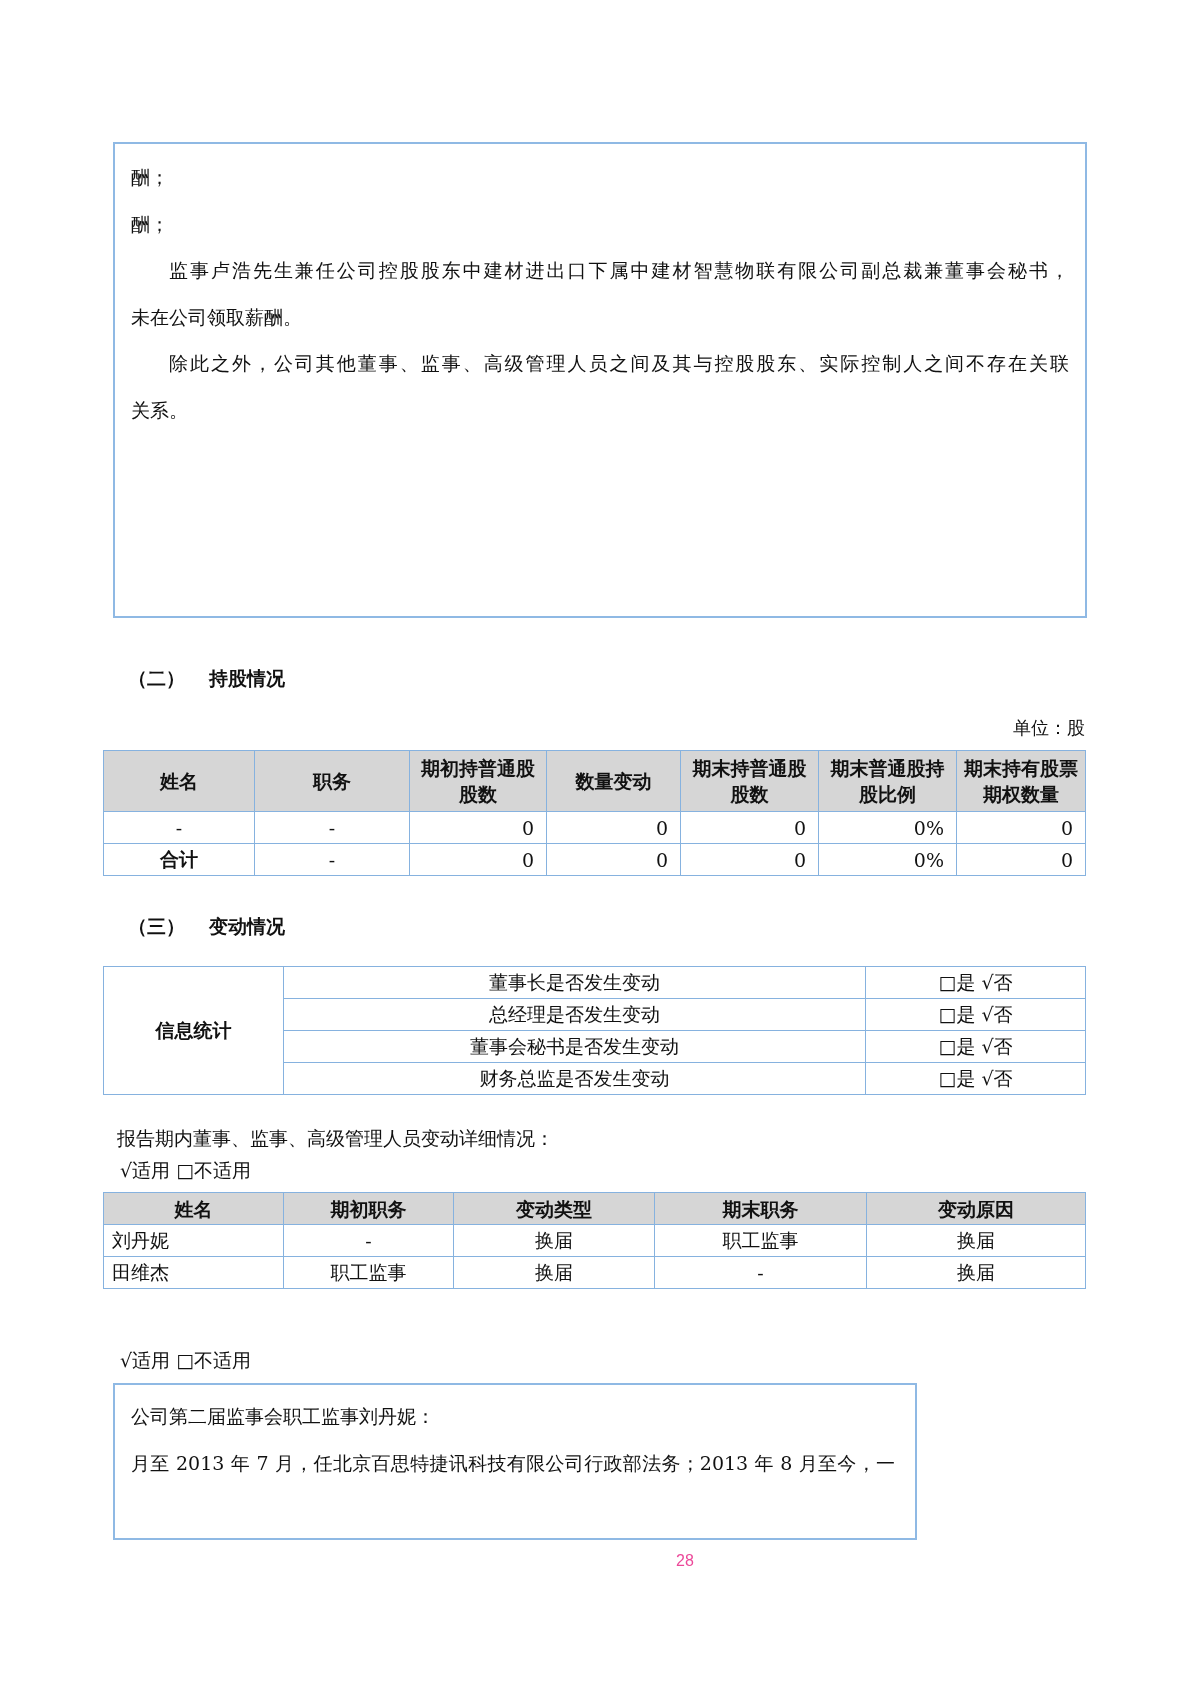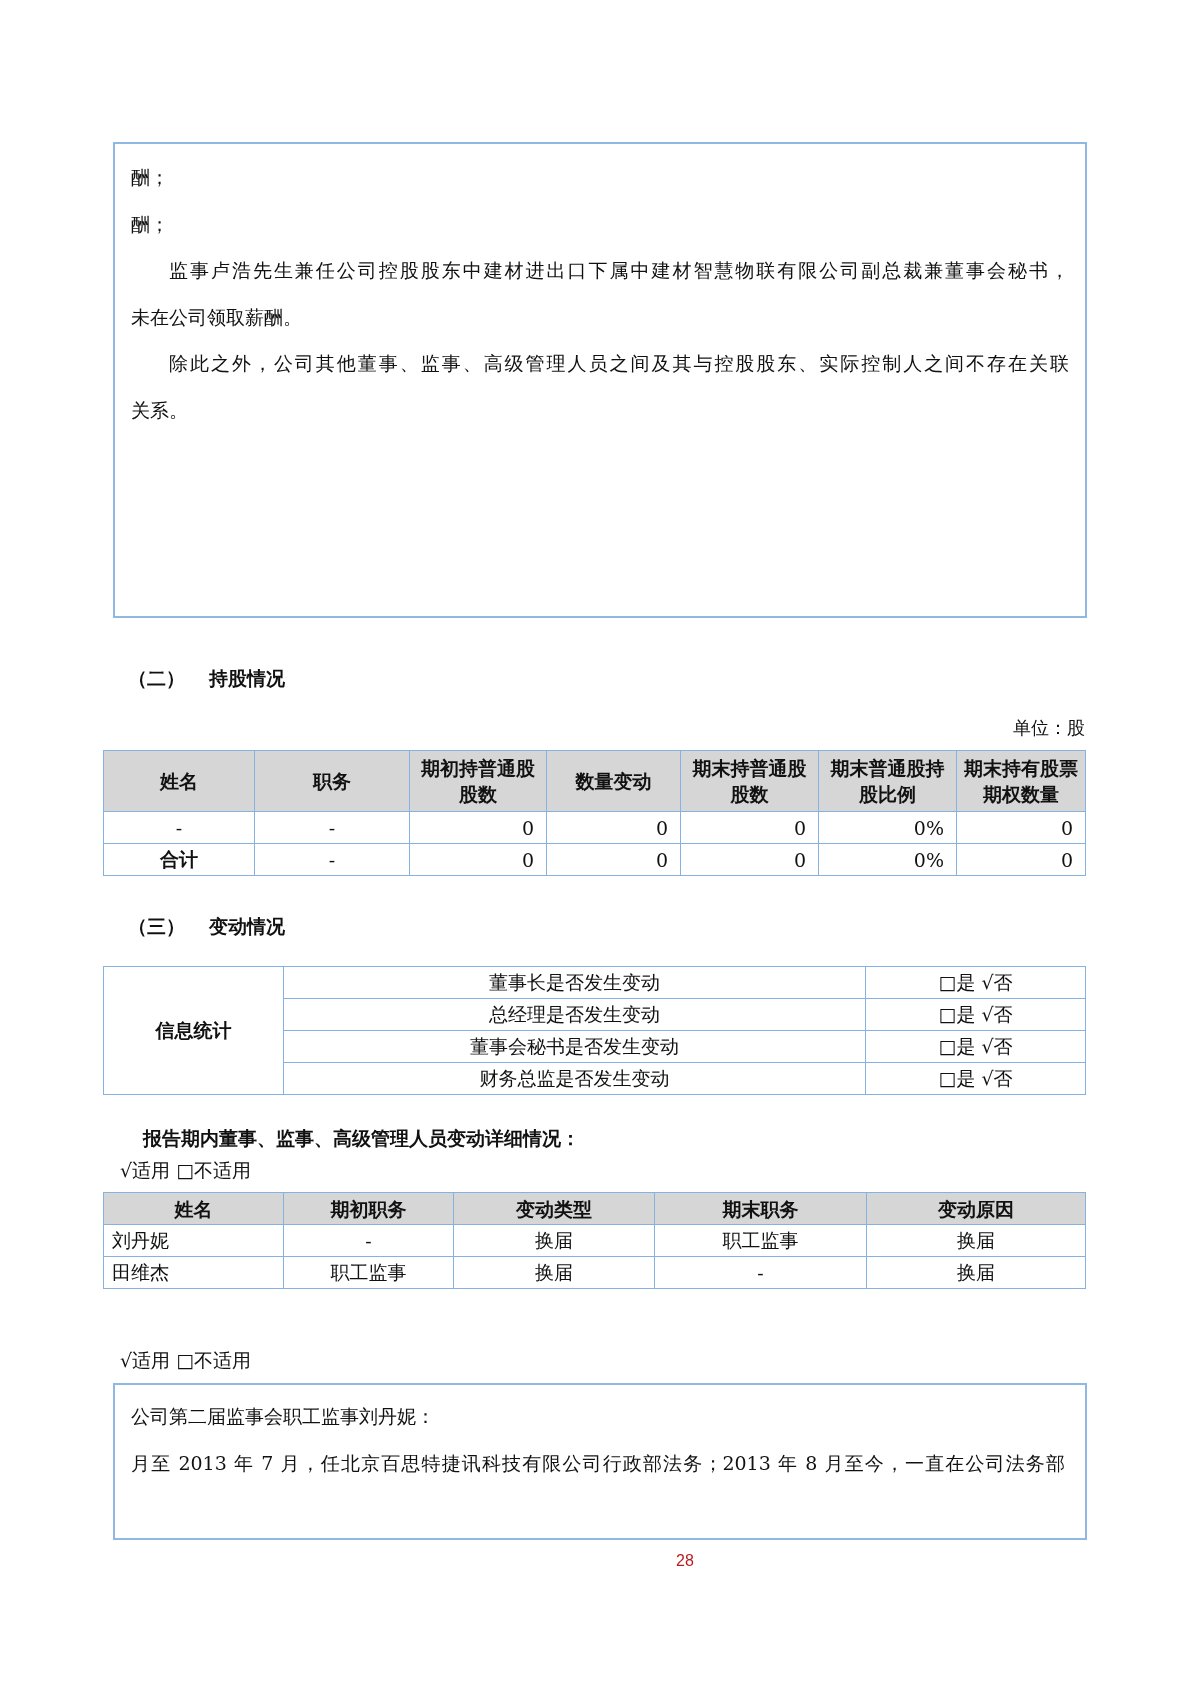--- a/index.html
+++ b/index.html
@@ -14,39 +14,39 @@
   }
   
   .tbox{
     position:absolute;
     border:2px solid #8fb9e4;
     box-sizing:border-box;
     font-size:19px;
     background:#ffffff;
   }
   .box1{left:113px;top:142px;width:974px;height:476px;padding:10px 16px 0 16px;}
-  .box2{left:113px;top:1383px;width:974px;height:157px;padding:8px 20px 0 16px;}
+  .box2{left:113px;top:1383px;width:804px;height:157px;padding:8px 20px 0 16px;}
   .line{
     height:46.5px;
     line-height:46.5px;
     overflow:hidden;
     text-align:left;
   }
   .line.indent{padding-left:38px;}
   .line.stretch{text-align:justify;text-align-last:justify;}
   
   .sec-heading{
     position:absolute;
     font-size:19px;font-weight:bold;
     white-space:nowrap;
   }
   .sec-heading .sec-label{display:inline-block;margin-right:24px;}
   .minor-heading{
     position:absolute;
-    font-size:19px;font-weight:bold;white-space:nowrap;margin-left:26px;
+    font-size:19px;font-weight:normal;white-space:nowrap;
   }
   .applicability{
     position:absolute;
     font-size:19px;white-space:nowrap;
   }
   .unit-note{
     position:absolute;
     font-size:18px;white-space:nowrap;
   }
   
@@ -78,21 +78,21 @@
   .t2 td.grouplabel{font-weight:bold;}
   .t3 th{height:31px;}
   .t3 td{height:31px;}
   .t3 td.name{text-align:left;padding-left:8px;}
   
   .page-number{
     position:absolute;
     left:660px;top:1552px;width:50px;
     text-align:center;
     font-family:"Liberation Sans","DejaVu Sans",sans-serif;
-    font-size:16px;color:#b91c1c;
+    font-size:16px;color:#ec4899;
   }
 </style>
 </head>
 <body>
 
 <div class="page">
 
   <div class="tbox box1">
     <div class="line">酬；</div>
     <div class="line">酬；</div>

